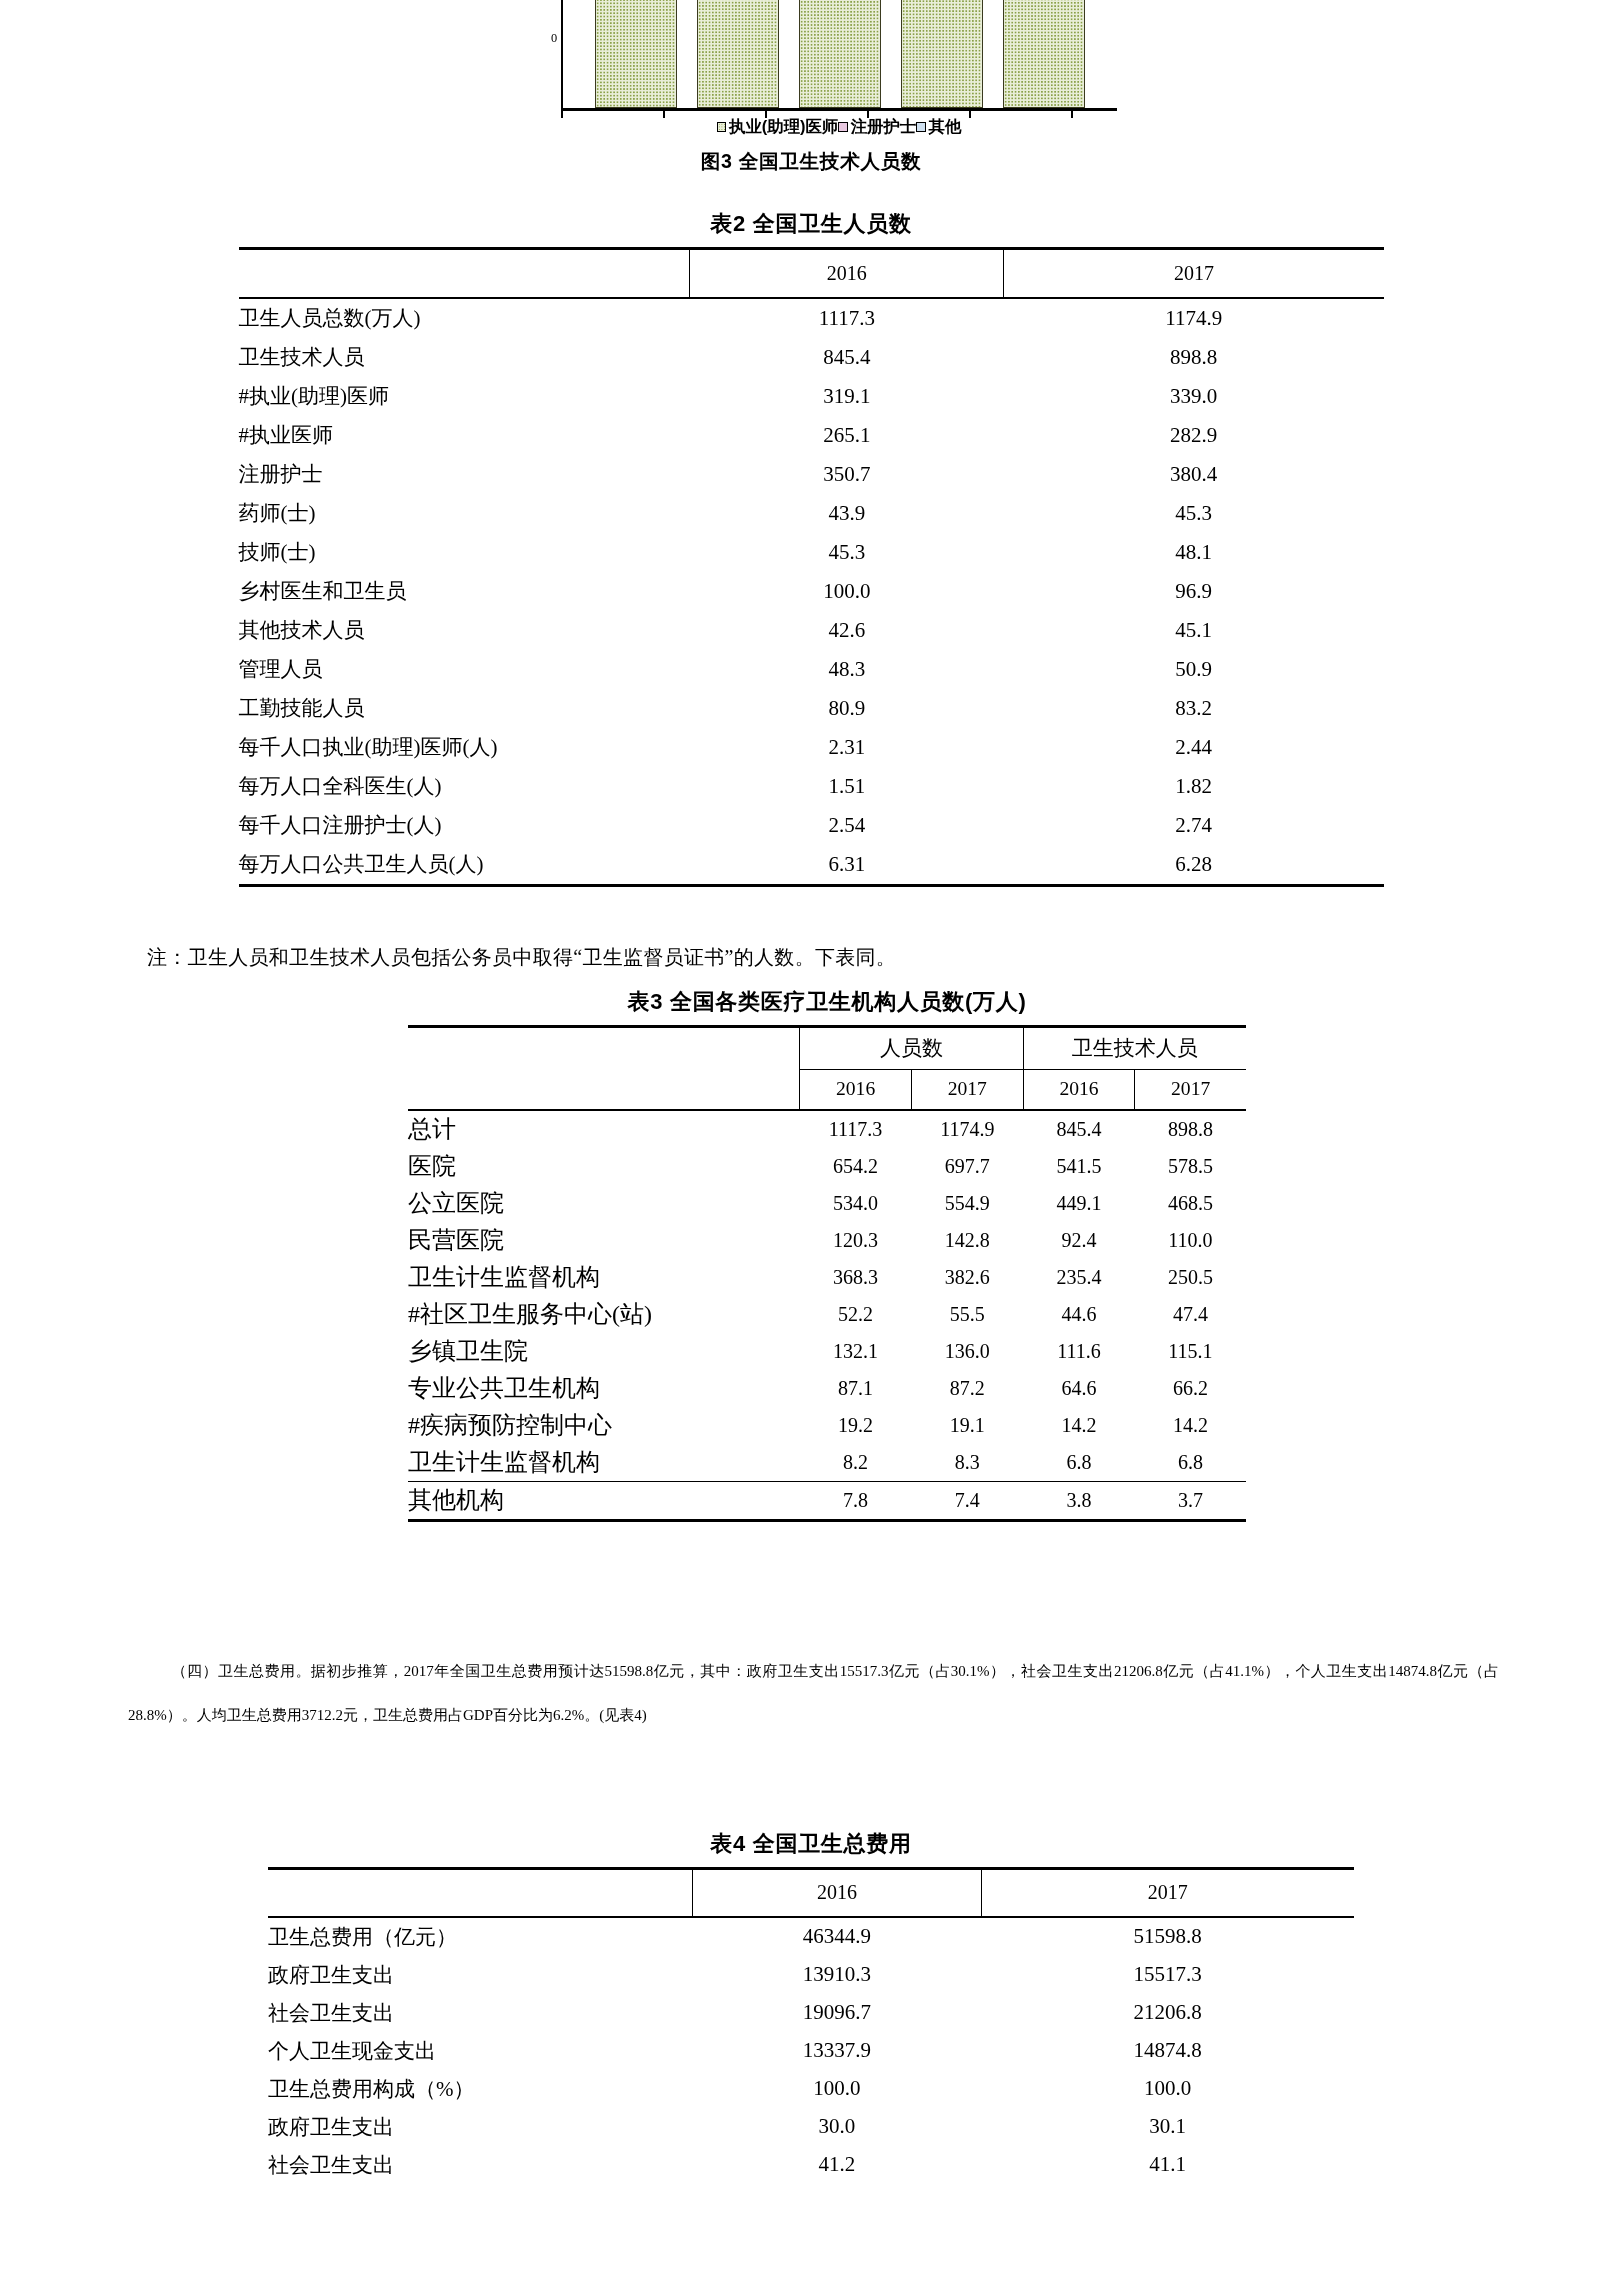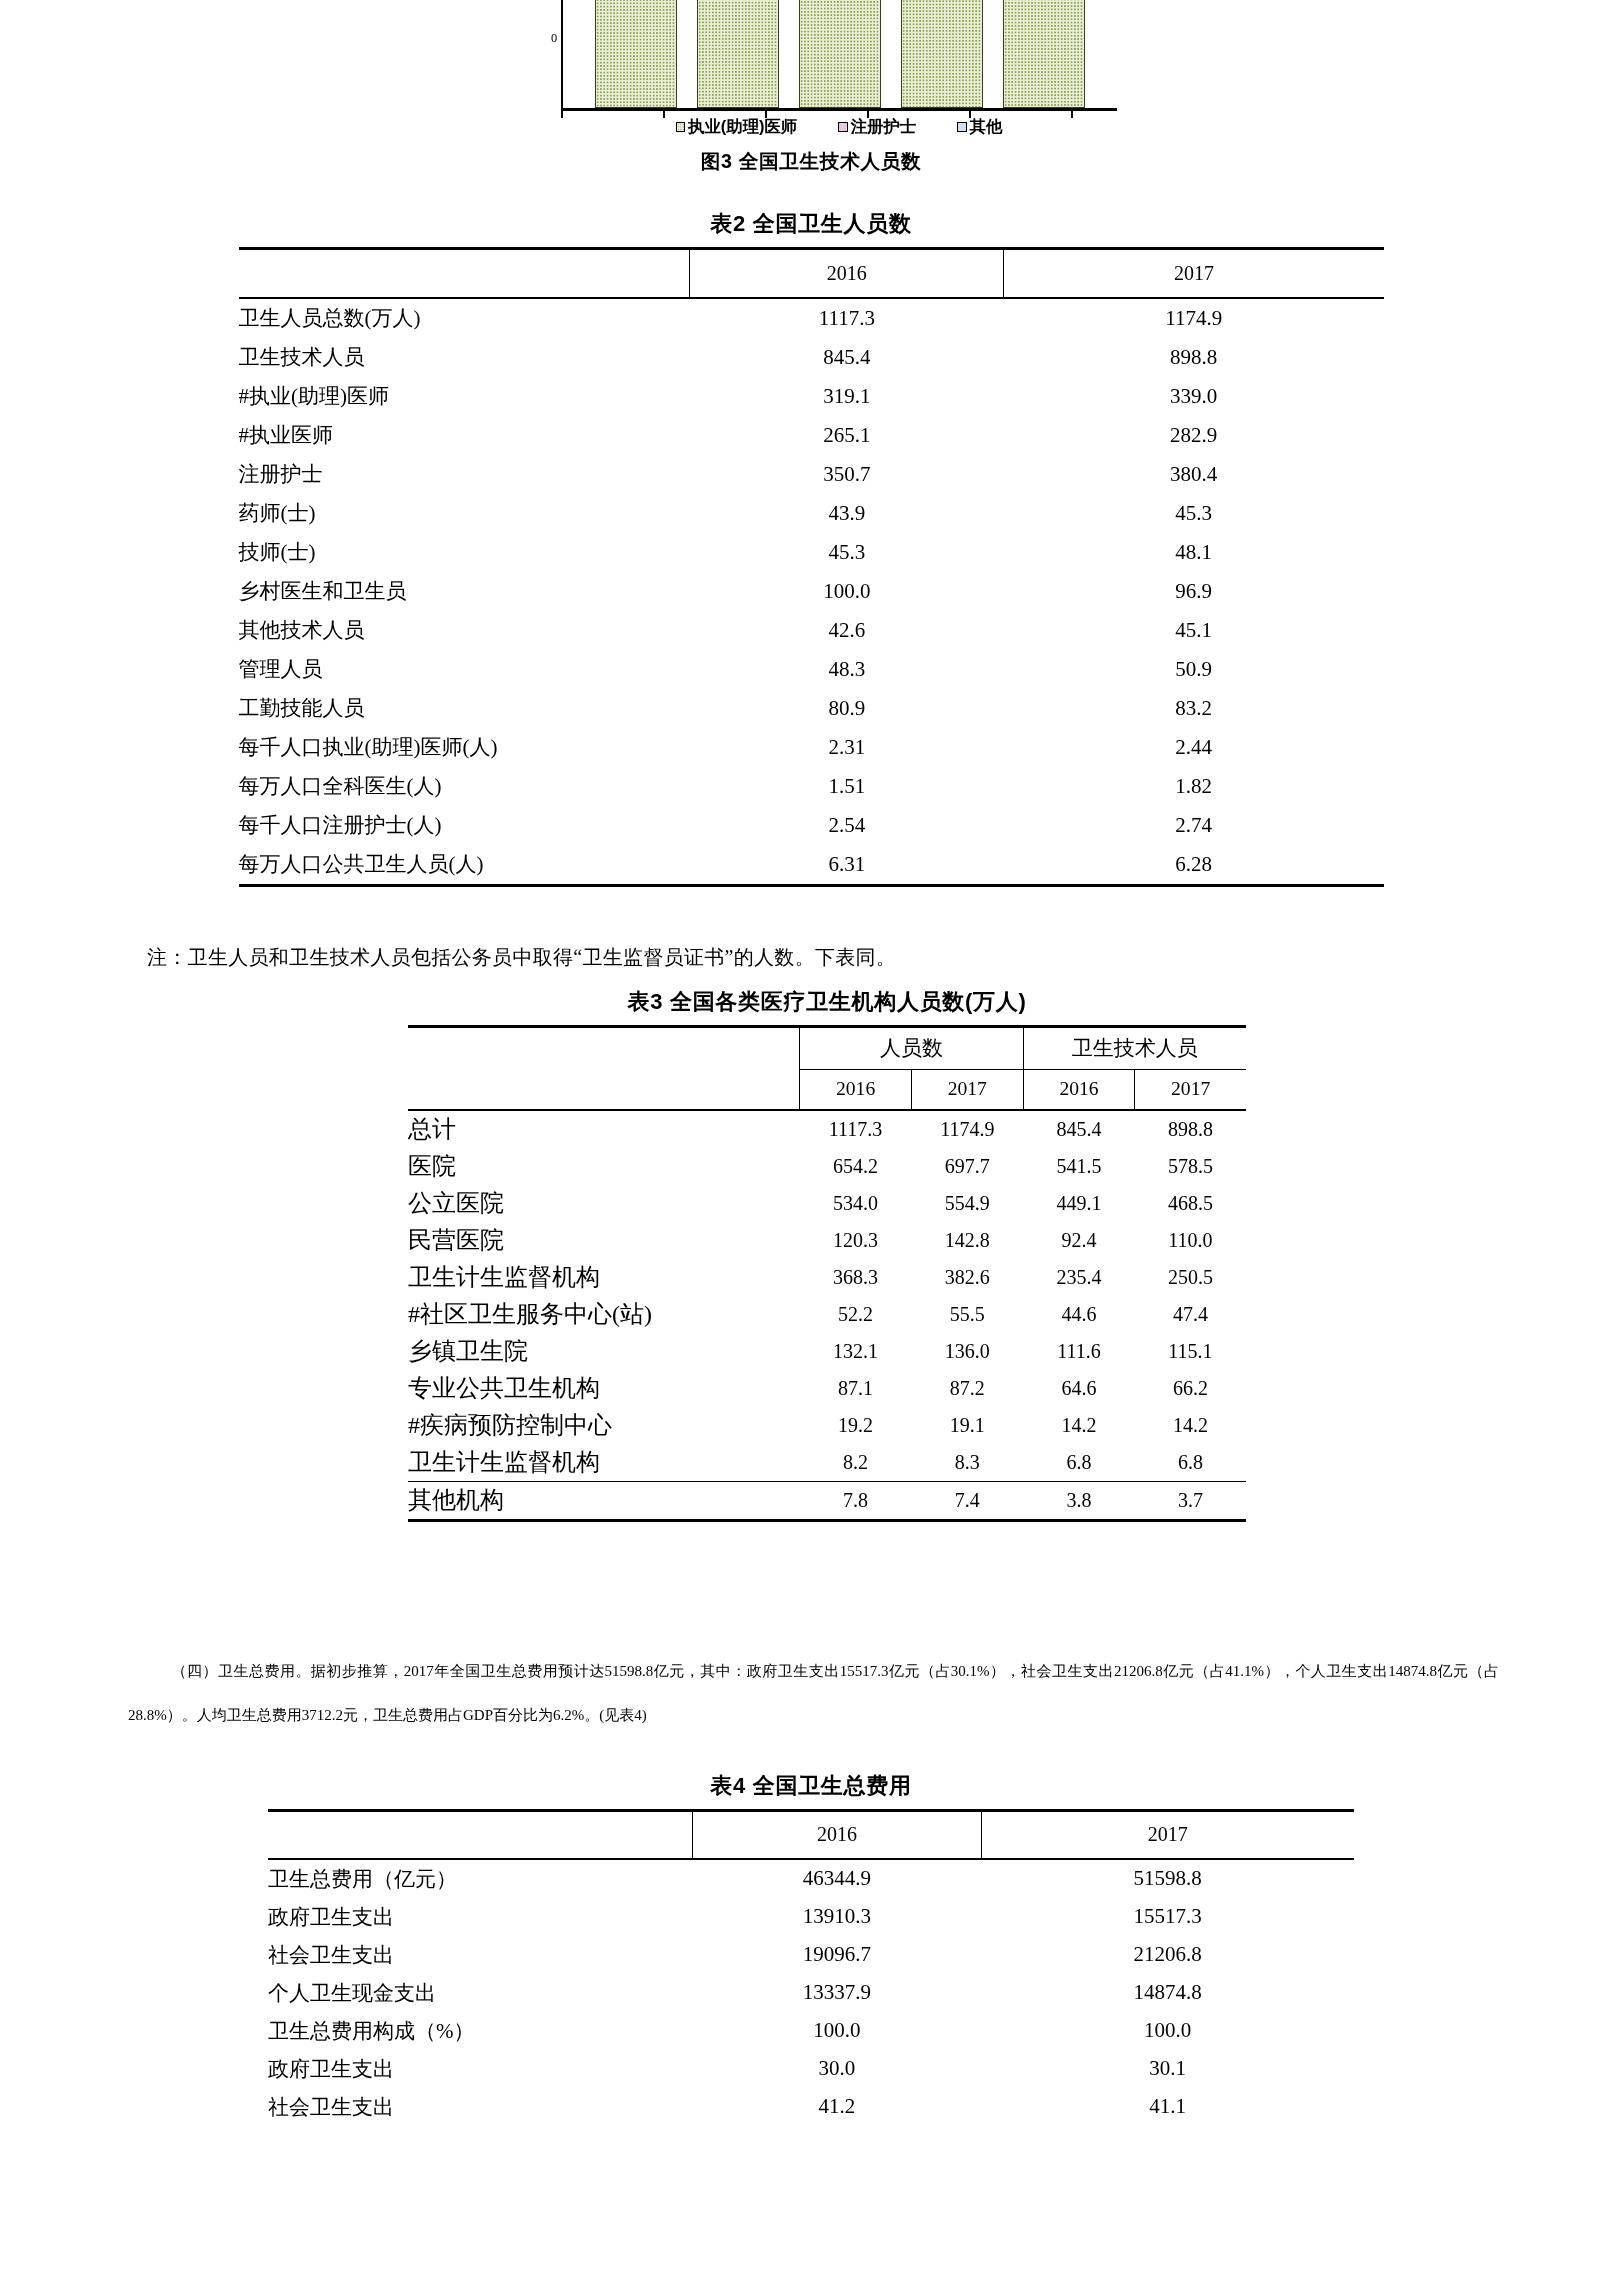--- a/index.html
+++ b/index.html
@@ -90,21 +90,20 @@
     height: 7.9px;
     background: #000;
   }
   .chart-legend {
     position: absolute;
     left: 561px;
     top: 116px;
     width: 556px;
     display: flex;
     justify-content: center;
-    gap: 41px;
     font-size: 16.4px;
     font-family: "Liberation Sans", sans-serif;
     font-weight: bold;
   }
   .legend-entry {
     display: flex;
     align-items: center;
     gap: 2.6px;
     white-space: nowrap;
   }
@@ -216,21 +215,21 @@
     line-height: 44px;
     text-align: justify;
     font-family: "Liberation Serif", serif;
   }
   #para-four .indent { display: inline-block; width: 43px; }
 
   
   #table4-block {
     position: absolute;
     left: 0;
-    top: 1771px;
+    top: 1829px;
     width: 1622px;
   }
   #table4-wrap { display: flex; justify-content: center; margin-top: 7.9px; }
   #table4 { width: 1086px; }
   #table4 .c-lbl { width: 425px; }
   #table4 .c-v1  { width: 288px; }
   #table4 .c-v2  { width: 373px; }
   #table4 tbody tr td { height: 38px; vertical-align: middle; }
   #table4 thead td { height: 46px; vertical-align: middle; }
 </style>

